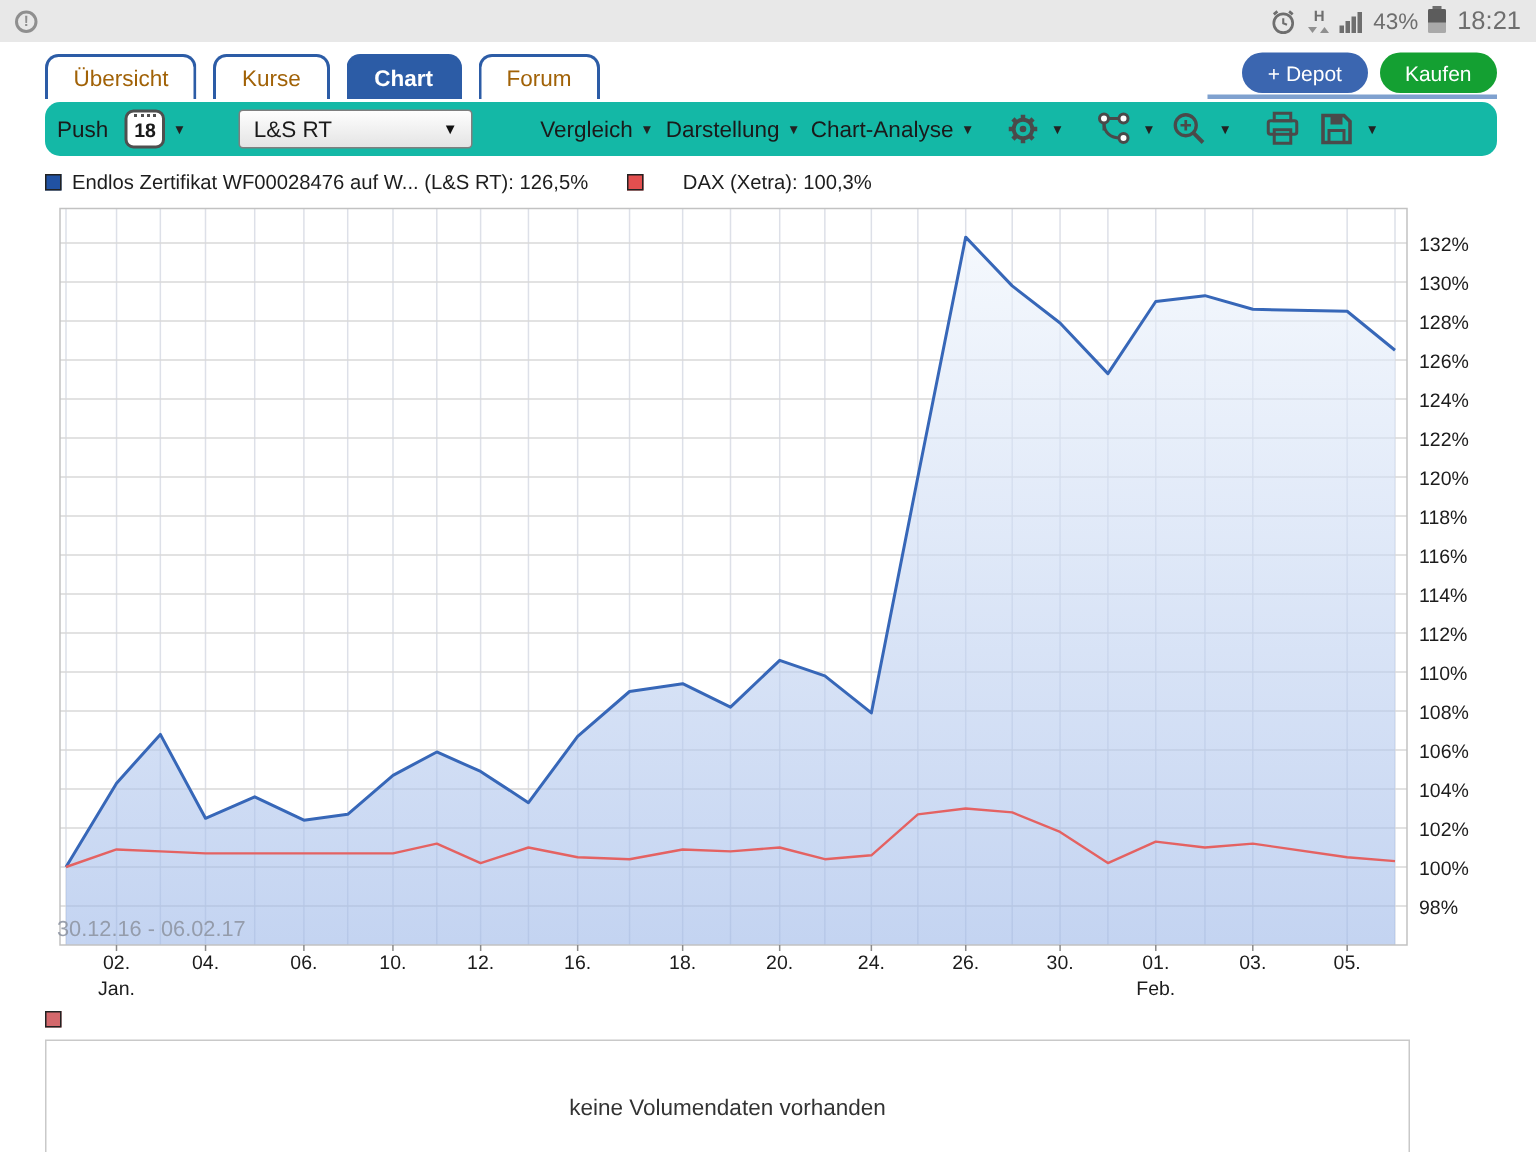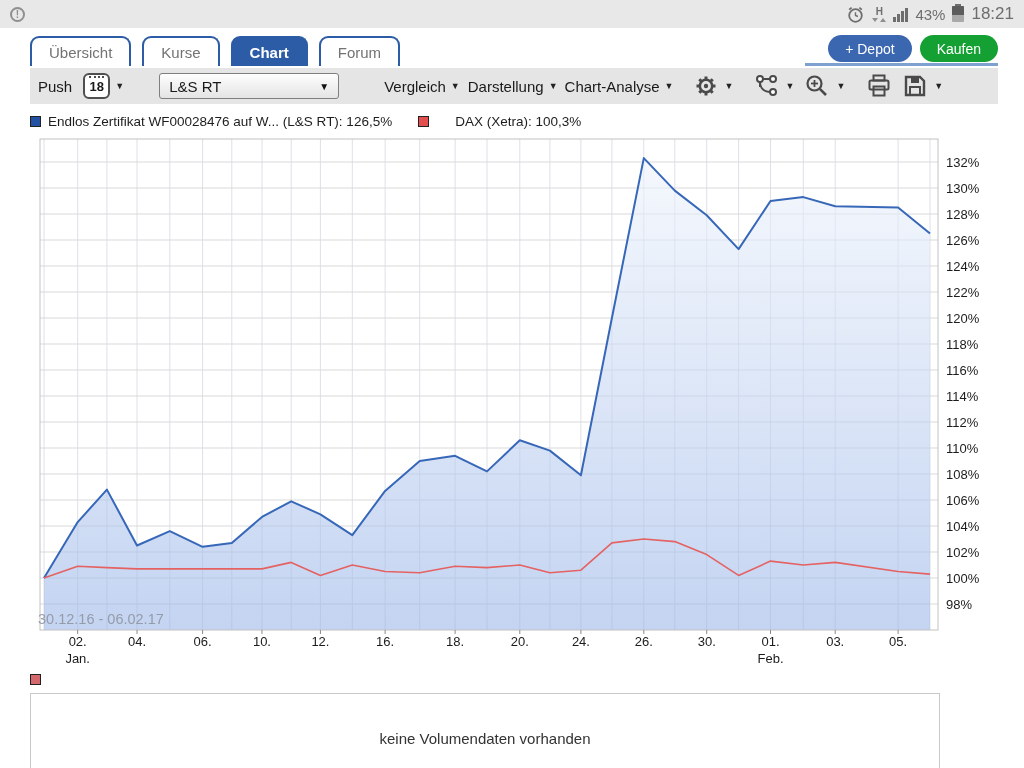--- a/index.html
+++ b/index.html
@@ -34,46 +34,46 @@
   .battery .fill { position:absolute; top:0; left:0; right:0; height:58%; background:#5c5c5c; border-radius:1px 1px 0 0; }
   .sb-time { font-size:17px; }
 
   
   .content { padding-left:30px; padding-right:26px; position:relative; }
 
   .tabrow { position:relative; margin-top:6px; height:32px; display:flex; align-items:flex-end; }
   .tab {
     height:30px; border:2px solid #2c5ca6; border-bottom:none;
     border-radius:9px 9px 0 0; background:#fff; display:flex; align-items:center;
-    padding:0 17px; font-size:15px; color:#737373; margin-right:11px; cursor:pointer;
+    padding:0 17px; font-size:15px; color:#a16207; margin-right:11px; cursor:pointer;
   }
   .tab.active { background:#2c5ca6; color:#fff; font-weight:bold; }
   .actions { position:absolute; right:0; top:1px; display:flex; gap:8px;align-items:center; }
   .btn {
     height:27px; border-radius:14px; color:#fff; font-size:14px;
     display:flex; align-items:center; padding:0 17px; cursor:pointer;
   }
   .actions-underline { position:absolute; right:0; top:29px; width:193px; height:3px; background:#7fa1cf; }
 
   .toolbar {
-    margin-top:2px; height:36px; background:#e5e5e5;
-    display:flex; align-items:center; font-size:15px; color:#1a1a1a;
+    margin-top:2px; height:36px; background:#14b8a6;
+    display:flex; align-items:center; font-size:15px; color:#1a1a1a;border-radius:10px;
   }
   .tb-push { margin-left:8px; cursor:pointer; }
   .caret { font-size:9px; color:#222; margin-left:5px; }
   .tb-cal {
     margin-left:11px; width:27px; height:26px; border:2px solid #4f4f4f; border-radius:6px;
     background:#fff; display:flex; align-items:center; justify-content:center;
     font-size:13px; font-weight:bold; position:relative; cursor:pointer;
   }
   .tb-cal::before { content:''; position:absolute; top:1px; left:4px; right:4px; border-top:2px dotted #4f4f4f; }
   .tb-cal-wrap { display:flex; align-items:center; margin-left:11px; cursor:pointer; }
   .tb-cal-wrap .tb-cal { margin-left:0; }
   .tb-select {
-    margin-left:35px; width:180px; height:26px; border:1px solid #7f7f7f; border-radius:3px;
+    margin-left:35px; width:156px; height:26px; border:1px solid #7f7f7f; border-radius:3px;
     background:linear-gradient(#fefefe,#e4e4e4); display:flex; align-items:center;
     justify-content:space-between; padding:0 9px; cursor:pointer;
   }
   .tb-select .sel-caret { font-size:10px; color:#111; }
   .tb-menu { display:flex; align-items:center; cursor:pointer; }
   .m1 { margin-left:45px; } .m2 { margin-left:8px; } .m3 { margin-left:7px; }
   .tb-icon { display:flex; align-items:center; cursor:pointer; }
   .tb-icon svg { display:block; }
   .i1 { margin-left:18px; } .i2 { margin-left:19px; } .i3 { margin-left:9px; }
   .i4 { margin-left:20px; } .i5 { margin-left:8px; }

